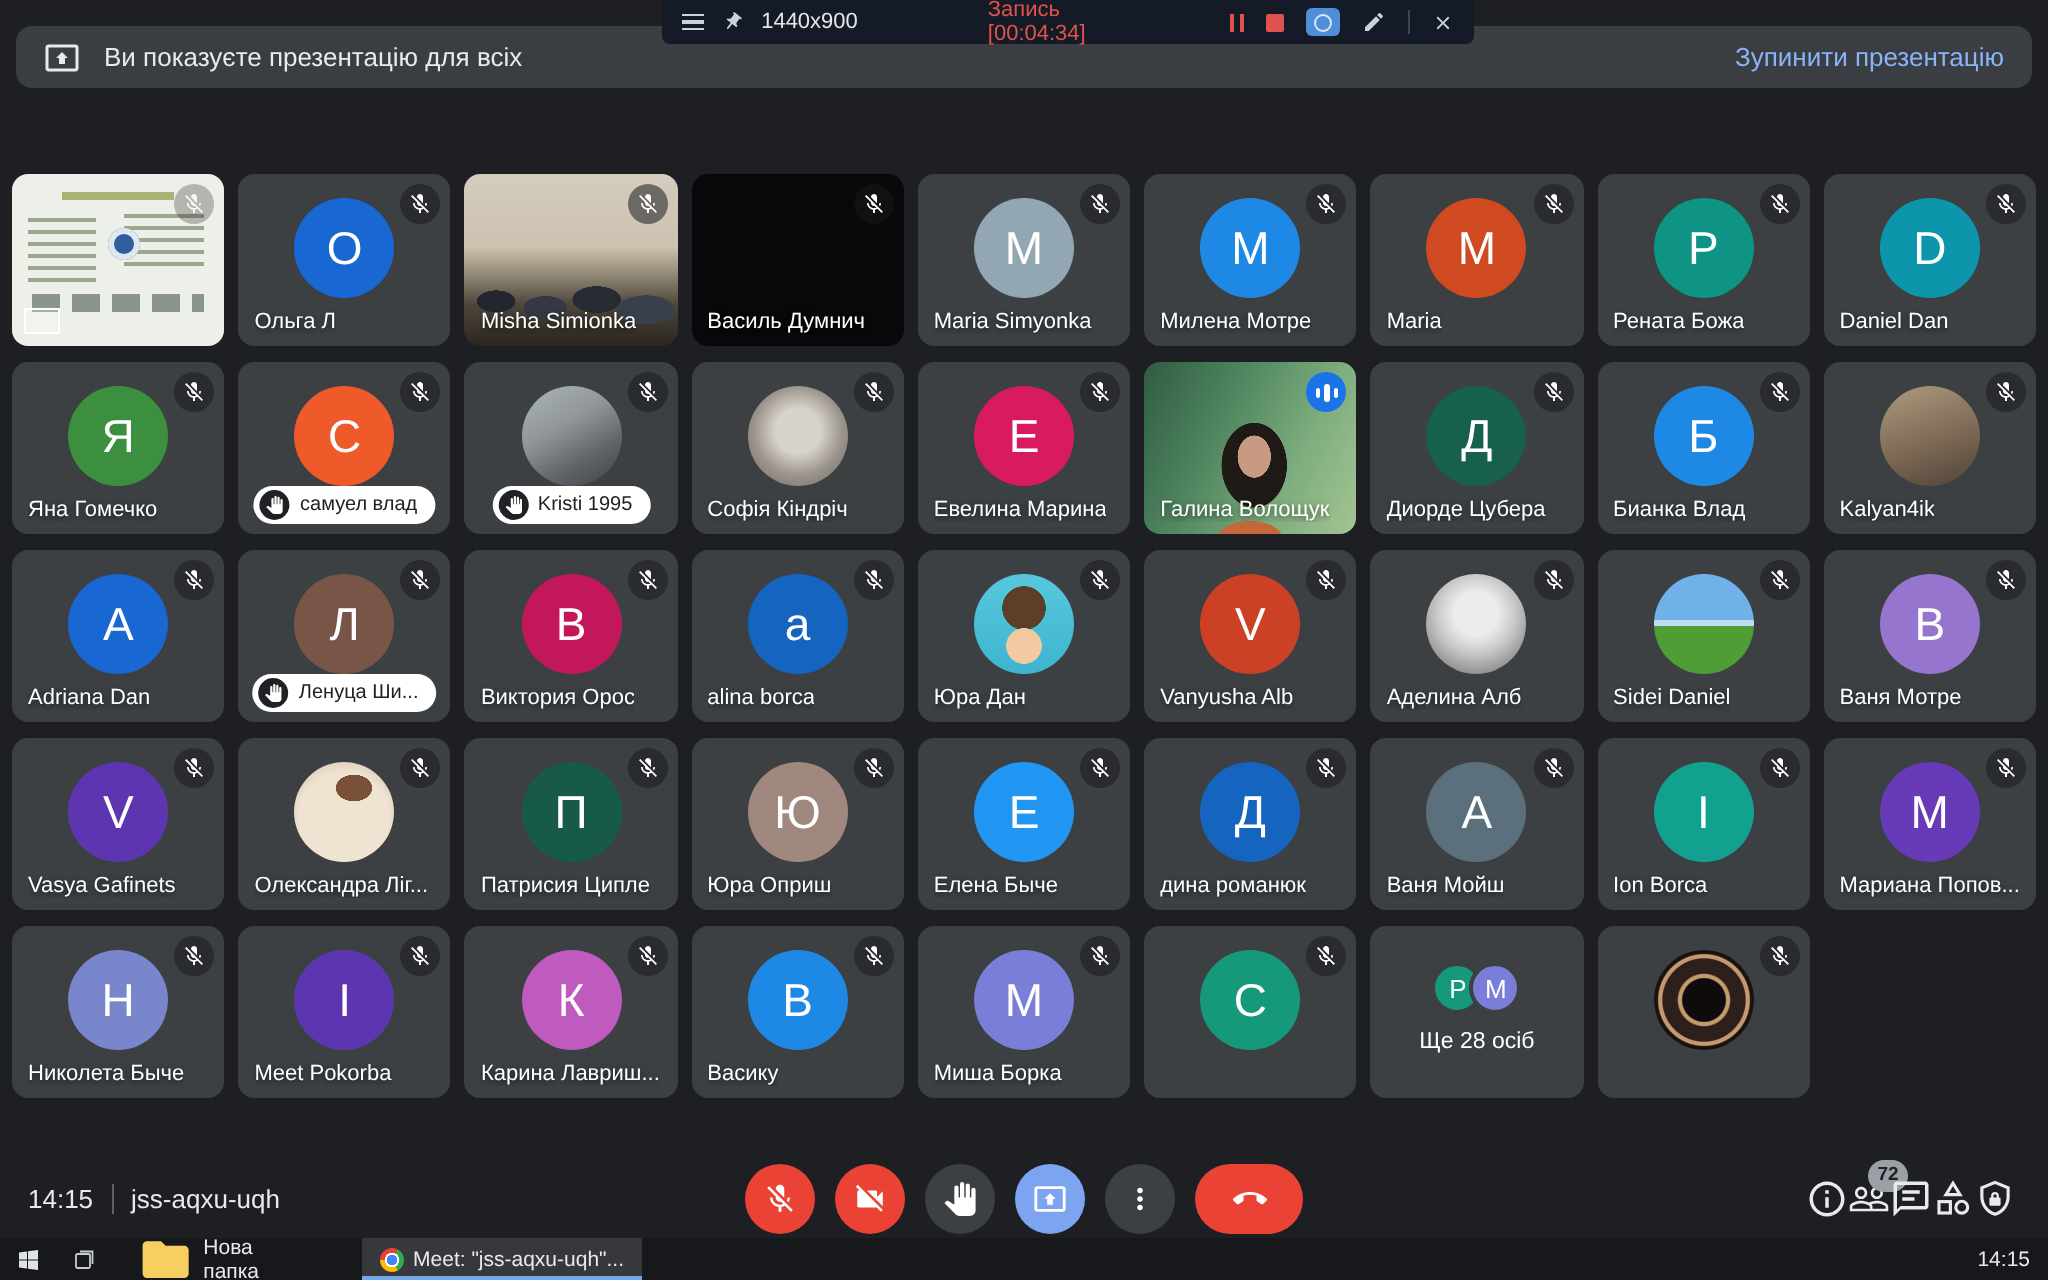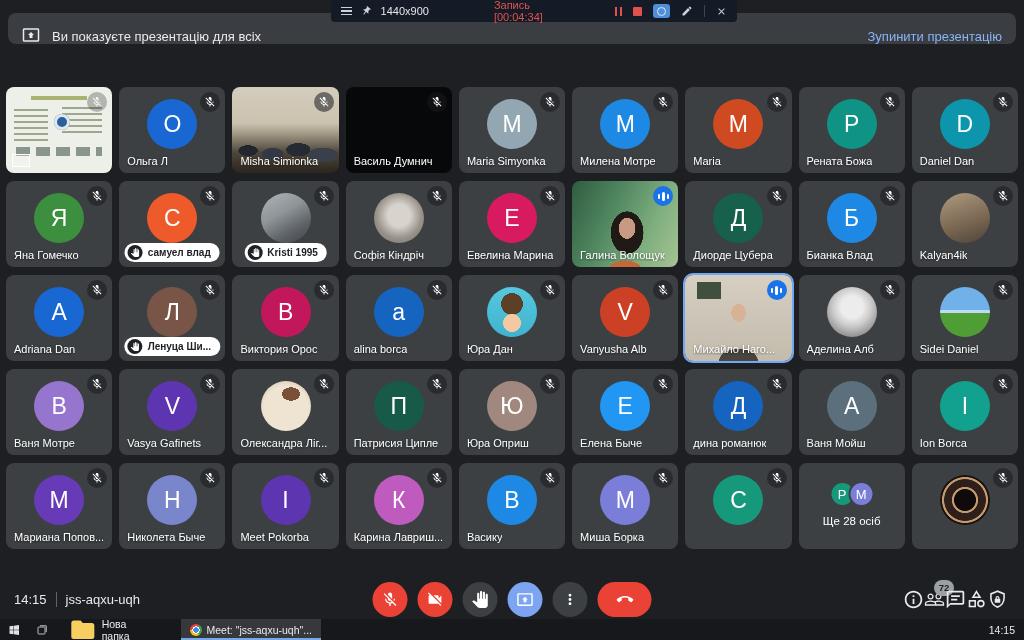--- a/index.html
+++ b/index.html
@@ -17,21 +17,21 @@
   .rec-controls{display:flex;align-items:center;gap:11px;margin-left:34px;}
   .pause-ic{display:flex;gap:2.5px;}
   .pause-ic span{width:2.5px;height:9px;background:#e0524d;}
   .stop-ic{width:9px;height:9px;background:#e0524d;border-radius:1px;}
   .cam-ic{width:17px;height:14px;border-radius:3px;background:#4e8fd7;display:flex;align-items:center;justify-content:center;}
   .cam-ic i{width:7px;height:7px;border:1.5px solid #d9e8fb;border-radius:50%;}
   .rec-div{width:1px;height:12px;background:#39455a;}
 
   
   #present-banner{position:absolute;left:8px;right:8px;top:13px;height:31px;background:#3a3d41;
-                  border-radius:8px;display:flex;align-items:flex-end;padding:0 14px;box-sizing:border-box;z-index:5;}
+                  border-radius:8px;display:flex;align-items:center;padding:0 14px;box-sizing:border-box;z-index:5;}
   #present-banner .msg{font-size:13px;margin-left:12px;color:#e8eaed;}
   #stop-present{margin-left:auto;font-size:13px;color:#8ab4f8;cursor:pointer;}
 
   
   #grid{position:absolute;left:6px;right:6px;top:87px;display:grid;grid-template-columns:repeat(9,1fr);
         column-gap:7px;row-gap:8px;}
   .tile{position:relative;height:86px;background:#3c4043;border-radius:8px;overflow:hidden;}
   .tile.active{box-shadow:0 0 0 2px #6fa8f7;}
   .avatar{position:absolute;left:50%;top:12px;transform:translateX(-50%);width:50px;height:50px;border-radius:50%;
           display:flex;align-items:center;justify-content:center;font-size:23px;color:#fff;}
@@ -41,21 +41,21 @@
         display:flex;align-items:center;justify-content:center;color:#fff;z-index:2;}
   .chip .icn{width:12px;height:12px;}
   .chip.faded{opacity:.5;}
   .chip.speaking{background:#1a73e8;}
   .sb{width:2.5px;background:#fff;border-radius:2px;margin:0 1px;}
   .s1,.s3{height:5px;} .s2{height:9px;}
   .pill{position:absolute;left:50%;bottom:5px;transform:translateX(-50%);background:#fff;color:#202124;
         border-radius:999px;display:flex;align-items:center;gap:5px;padding:2px 9px 2px 3px;white-space:nowrap;z-index:2;}
   .pill-hand{width:15px;height:15px;border-radius:50%;background:#202124;display:flex;align-items:center;justify-content:center;color:#fff;}
   .pill-hand .icn{width:9px;height:9px;}
-  .pill-name{font-size:10px;font-weight:700;}
+  .pill-name{font-size:10px;font-weight:400;}
   
   .ov-ava{position:absolute;top:18px;left:50%;transform:translateX(-50%);display:flex;}
   .ov-ava .mini{width:26px;height:26px;border-radius:50%;display:flex;align-items:center;justify-content:center;
                 font-size:13px;color:#fff;border:2px solid #3c4043;box-sizing:border-box;}
   .ov-ava .mini+.mini{margin-left:-7px;}
   .ov-label{position:absolute;left:0;right:0;top:52px;text-align:center;font-size:11.5px;color:#fff;}
 
   
   .vid-classroom{background:
     radial-gradient(ellipse 16px 9px at 15% 74%, #23262e 0 60%, transparent 61%),
@@ -412,28 +412,20 @@
       </div>
       <div class="tile">
         <span class="avatar" style="background:#cc4125">V</span>
         <span class="chip">
           <svg class="icn" viewBox="0 0 24 24">
             <path fill="currentColor" d="M19 11h-1.7c0 .74-.16 1.43-.43 2.05l1.23 1.23c.56-.98.9-2.09.9-3.28zm-4.02.17c0-.06.02-.11.02-.17V5c0-1.66-1.34-3-3-3S9 3.34 9 5v.18l5.98 5.99zM4.27 3L3 4.27l6.01 6.01V11c0 1.66 1.33 3 2.99 3 .22 0 .44-.03.65-.08l1.66 1.66c-.71.33-1.5.52-2.31.52-2.76 0-5.3-2.1-5.3-5.1H5c0 3.41 2.72 6.23 6 6.72V21h2v-3.28c.91-.13 1.77-.45 2.54-.9L19.73 21 21 19.73 4.27 3z"></path>
           </svg>
         </span>
         <div class="pname">Vanyusha Alb</div>
       </div>
-      <div class="tile active vid-mykhailo">
-        <span class="chip speaking">
-            <span class="sb s1"></span>
-          <span class="sb s2"></span>
-          <span class="sb s3"></span>
-        </span>
-        <div class="pname">Михайло Наго...</div>
-      </div>
       <div class="tile">
         <span class="avatar ph-adelina"></span>
         <span class="chip">
           <svg class="icn" viewBox="0 0 24 24">
             <path fill="currentColor" d="M19 11h-1.7c0 .74-.16 1.43-.43 2.05l1.23 1.23c.56-.98.9-2.09.9-3.28zm-4.02.17c0-.06.02-.11.02-.17V5c0-1.66-1.34-3-3-3S9 3.34 9 5v.18l5.98 5.99zM4.27 3L3 4.27l6.01 6.01V11c0 1.66 1.33 3 2.99 3 .22 0 .44-.03.65-.08l1.66 1.66c-.71.33-1.5.52-2.31.52-2.76 0-5.3-2.1-5.3-5.1H5c0 3.41 2.72 6.23 6 6.72V21h2v-3.28c.91-.13 1.77-.45 2.54-.9L19.73 21 21 19.73 4.27 3z"></path>
           </svg>
         </span>
         <div class="pname">Аделина Алб</div>
       </div>
       <div class="tile">

